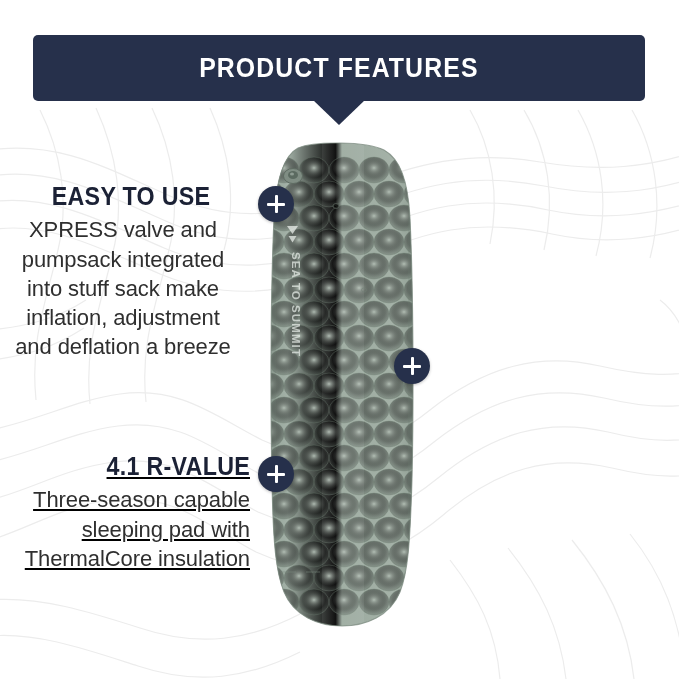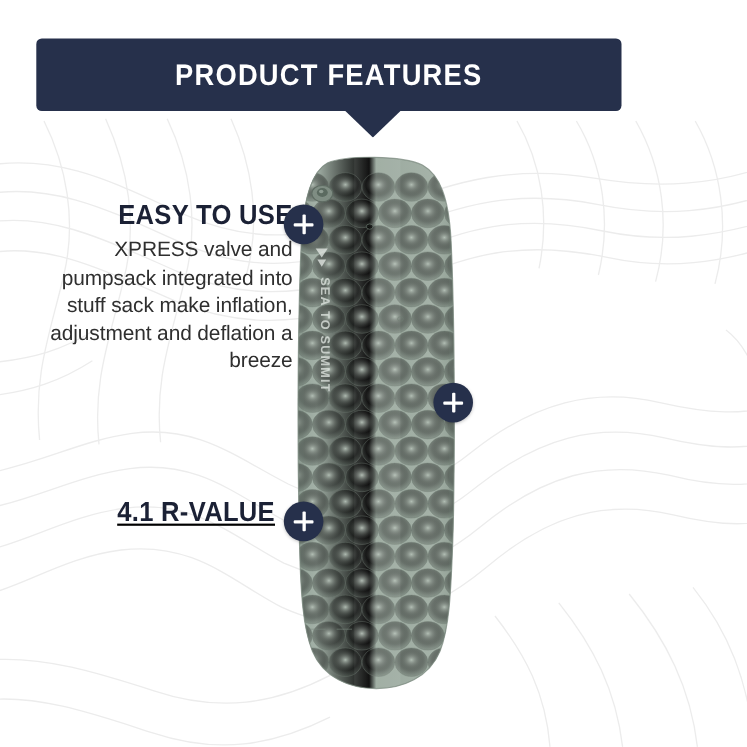--- a/index.html
+++ b/index.html
@@ -10,21 +10,21 @@
     overflow:hidden;
     position:relative;
   }
   #stage{position:absolute;left:0;top:0;width:679px;height:679px;overflow:hidden;background:#fff;}
 
   
   #topo{position:absolute;left:0;top:0;width:679px;height:679px;pointer-events:none;}
 
   
   .banner{
-    position:absolute;left:33px;top:35px;width:532px;height:66px;
+    position:absolute;left:33px;top:35px;width:612px;height:66px;
     background:#26304b;border-radius:5px;
     display:flex;align-items:center;justify-content:center;
     z-index:6;
   }
   .banner-title{
     color:#ffffff;
     font-family:"Liberation Sans Narrow","Liberation Sans",sans-serif;
     font-weight:bold;font-size:27px;letter-spacing:1.2px;
     transform:scaleX(.92);transform-origin:center;
     white-space:nowrap;
@@ -60,27 +60,27 @@
     font-weight:bold;
     font-size:25px;
     letter-spacing:.3px;
     color:#1b2135;
     transform:scaleX(.93);
     white-space:nowrap;
     line-height:1.05;
   }
   .feature p{
     margin:0;
-    font-size:19px;
+    font-size:22px;
     line-height:1.33;
     color:#2f2f2f;
     font-weight:400;
     letter-spacing:-.1px;
   }
-  .f-easy{left:36px;top:183px;width:230px;text-align:right;}
+  .f-easy{left:8px;top:183px;width:230px;text-align:center;}
   .f-easy h2{transform-origin:right center;}
   .f-rvalue{left:10px;top:453px;width:240px;text-align:right;text-decoration:underline;}
   .f-rvalue h2{transform-origin:right center;}
   .f-plush{left:440px;top:345px;width:225px;text-align:left;}
   .f-plush h2{transform-origin:left center;}
 </style>
 </head>
 <body>
 
 <div id="stage">
@@ -324,15 +324,16 @@
   <div class="badge badge-rvalue"></div>
 
   <div class="feature f-easy">
     <h2>EASY TO USE</h2>
     <p>XPRESS valve and pumpsack integrated into stuff sack make inflation, adjustment and deflation a breeze</p>
   </div>
 
 
   <div class="feature f-rvalue">
     <h2>4.1 R-VALUE</h2>
+    <p>Three-season capable sleeping pad with ThermalCore insulation</p>
   </div>
 
 </div>
 
 </body></html>

